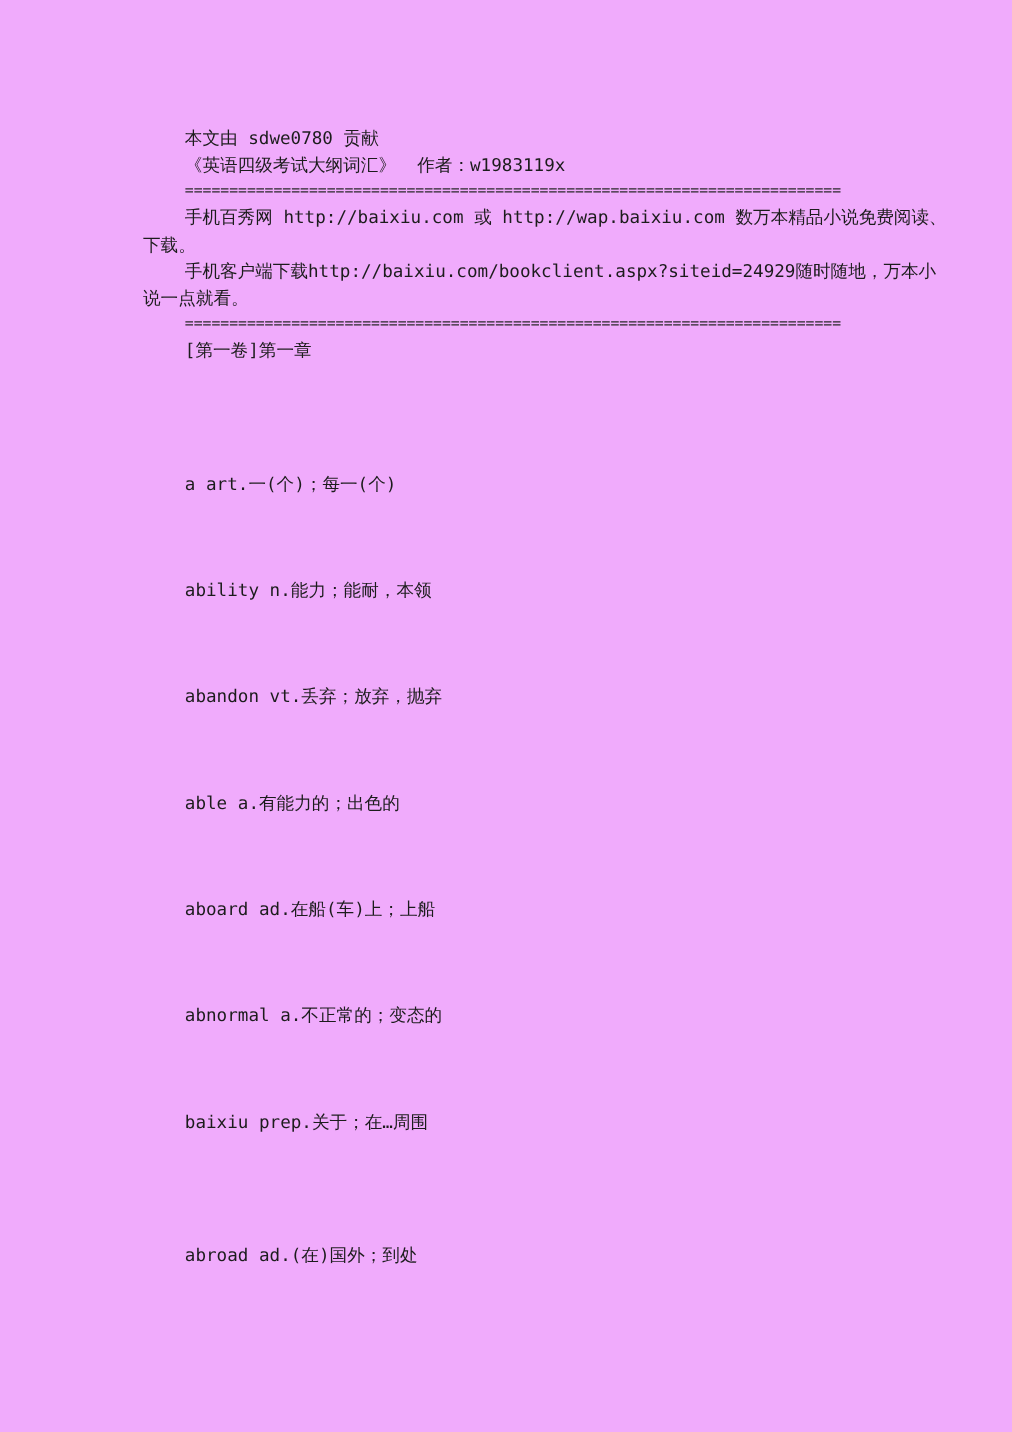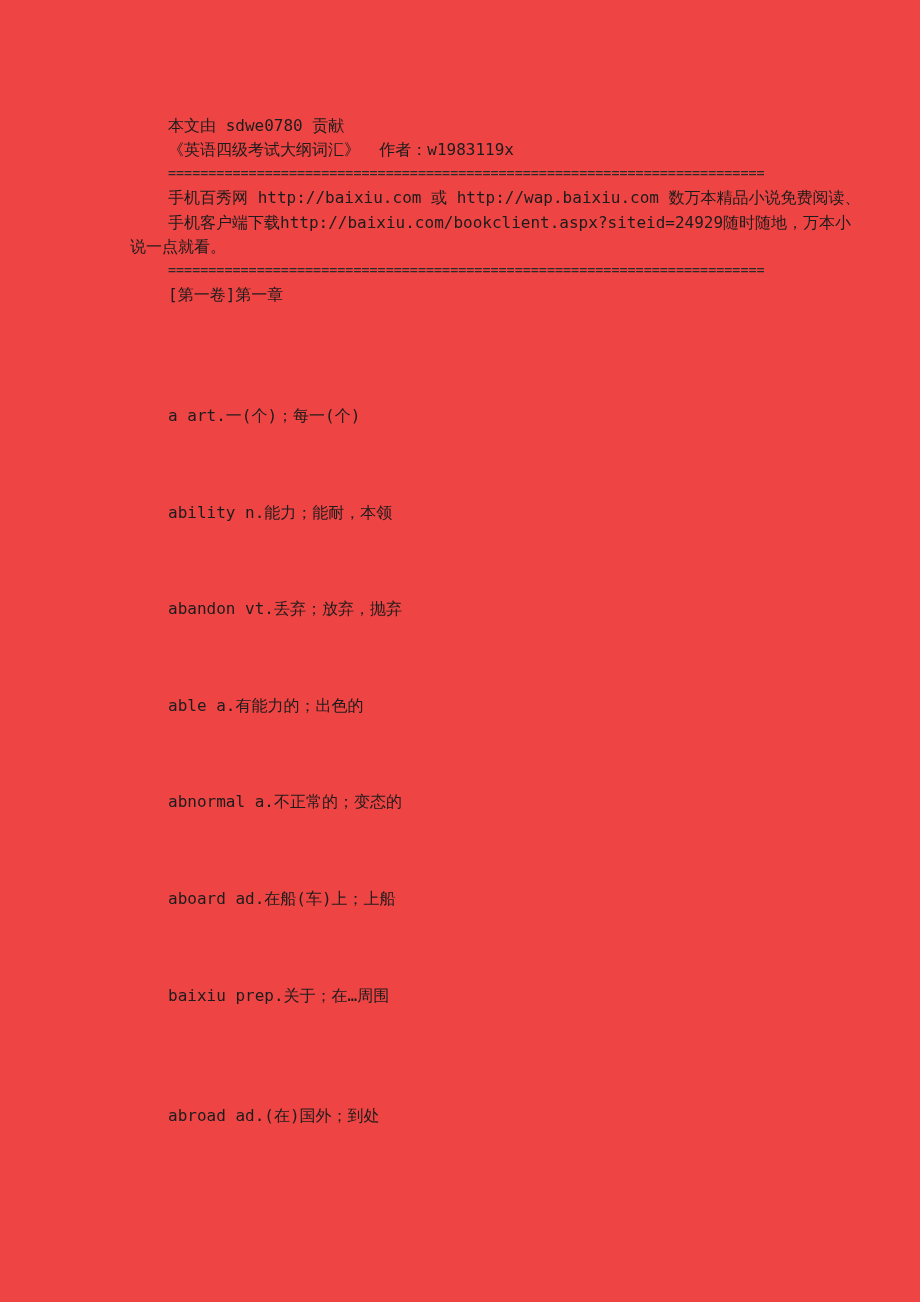--- a/index.html
+++ b/index.html
@@ -11,21 +11,21 @@
     width: 920px;
     height: 1302px;
     position: relative;
     overflow: hidden;
   }
   .page {
     position: absolute;
     left: 0; top: 0;
     width: 920px;
     height: 1302px;
-    background: #ef4444;
+    background: #f0abfc;
   }
   .content {
     position: absolute;
     left: 130px;
     top: 114px;
     width: 668px;
     font-family: "DejaVu Sans Mono", "Liberation Mono", monospace;
     font-size: 16px;
     line-height: 24.15px;
     color: #1c1c1c;
@@ -58,20 +58,21 @@
 
     <p class="indent">本文由 sdwe0780 贡献</p>
     <p class="indent">《英语四级考试大纲词汇》  作者：w1983119x</p>
 
     <p class="indent separator">==========================================================================</p>
 
     <div>
 
         <p class="indent">手机百秀网 http://baixiu.com 或 http://wap.baixiu.com 数万本精品小说免费阅读、</p>
 
+        <p>下载。</p>
 
         <p class="indent">手机客户端下载http://baixiu.com/bookclient.aspx?siteid=24929随时随地，万本小</p>
 
         <p>说一点就看。</p>
       </div>
 
     <p class="indent separator">==========================================================================</p>
 
     <p class="indent">[第一卷]第一章</p>
 
@@ -79,23 +80,23 @@
       
     
         <li class="indent"><span>a</span><span> </span><span>art.一(个)；每一(个)</span></li>
       
         <li class="indent"><span>ability</span><span> </span><span>n.能力；能耐，本领</span></li>
       
         <li class="indent"><span>abandon</span><span> </span><span>vt.丢弃；放弃，抛弃</span></li>
       
         <li class="indent"><span>able</span><span> </span><span>a.有能力的；出色的</span></li>
       
+        <li class="indent"><span>aboard</span><span> </span><span>ad.在船(车)上；上船</span></li>
+      
         <li class="indent"><span>abnormal</span><span> </span><span>a.不正常的；变态的</span></li>
-      
-        <li class="indent"><span>aboard</span><span> </span><span>ad.在船(车)上；上船</span></li>
       
         <li class="indent"><span>baixiu</span><span> </span><span>prep.关于；在…周围</span></li>
       
       
         <li class="indent"><span>abroad</span><span> </span><span>ad.(在)国外；到处</span></li>
       
         
       
         
       

